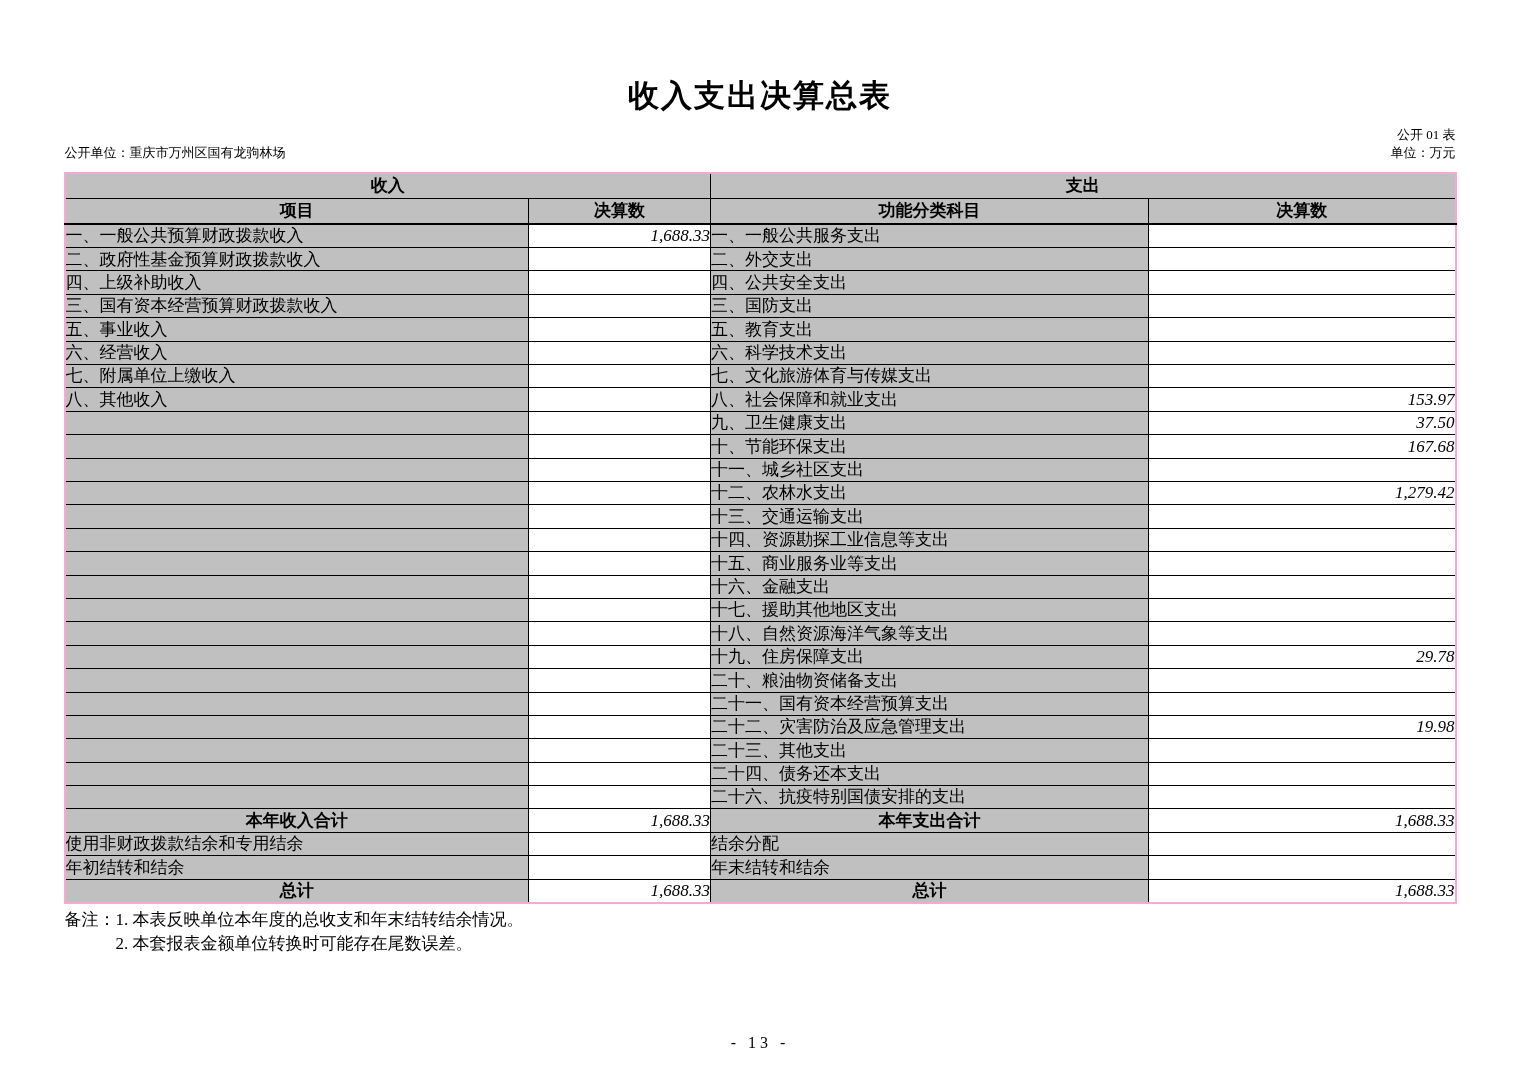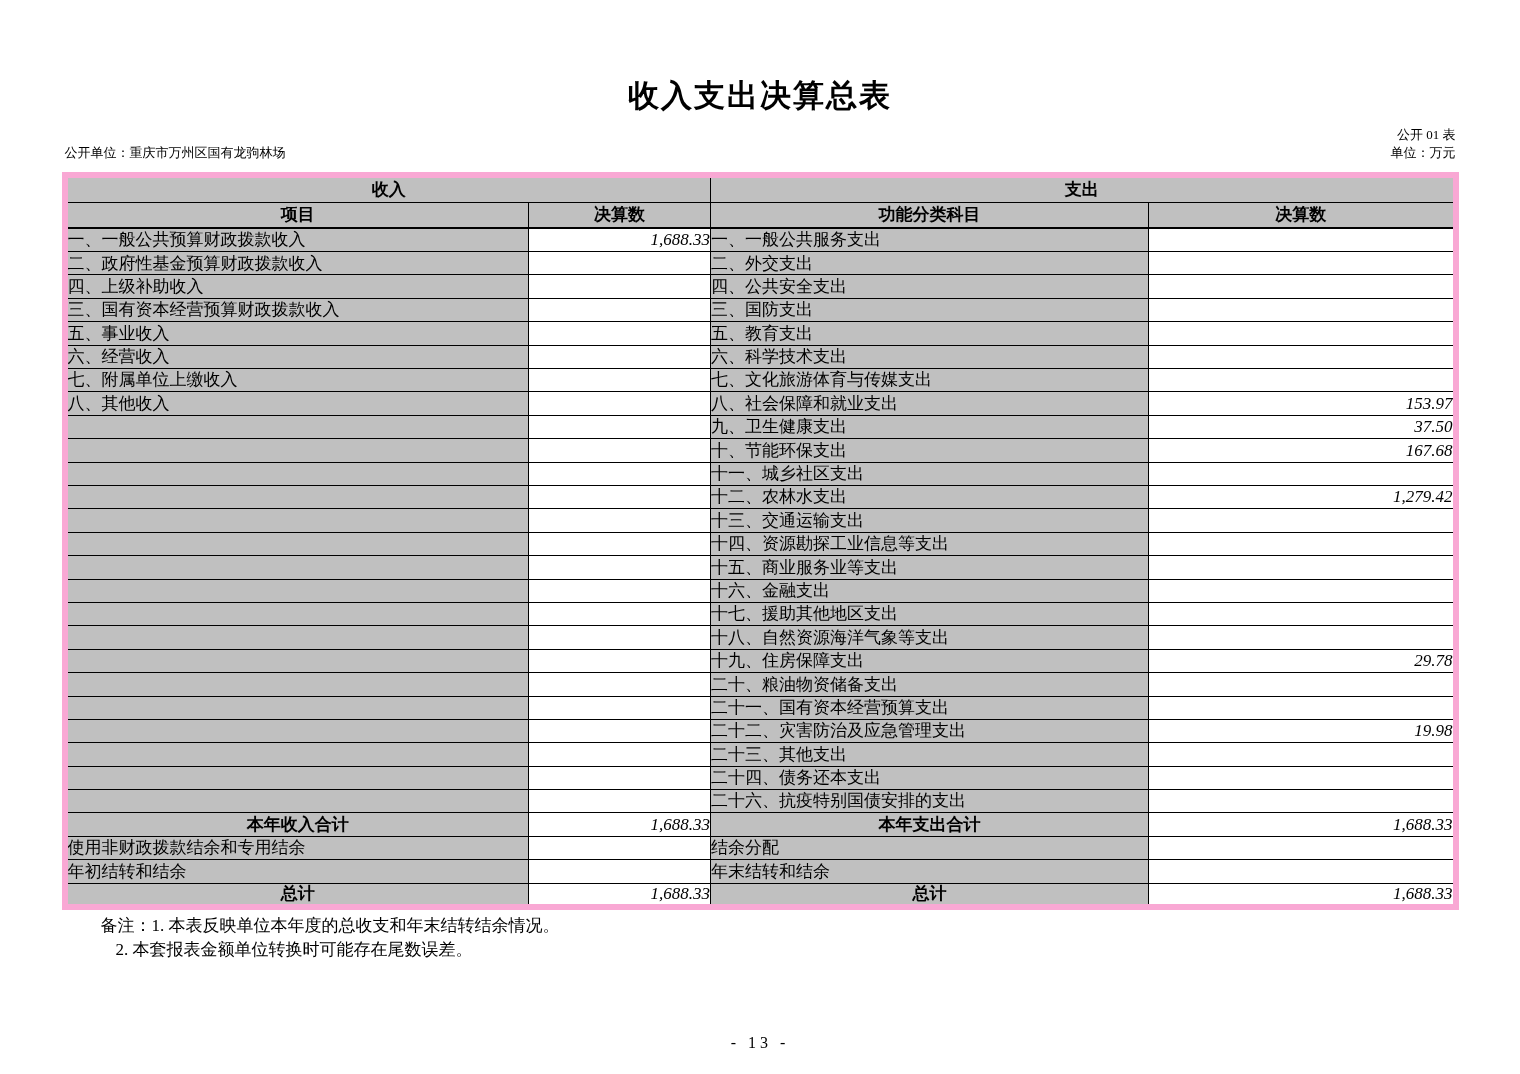--- a/index.html
+++ b/index.html
@@ -39,21 +39,21 @@
     justify-content: space-between;
     align-items: flex-end;
     margin-top: 2px;
     line-height: 1.2;
   }
   table.budget {
     width: 1391px;
     margin: 3px auto 0 auto;
     border-collapse: collapse;
     table-layout: fixed;
-    border: 6px solid #f9a8d4;
+    border: 2px solid #f9a8d4;
   }
   table.budget th, table.budget td {
     border: 1px solid #000;
     font-size: 17px;
     font-weight: normal;
     overflow: hidden;
     white-space: nowrap;
     padding: 0;
     line-height: 1.15;
   }
@@ -89,21 +89,20 @@
     width: 1391px;
     margin: 4px auto 0 auto;
     font-size: 17px;
     line-height: 1.45;
   }
   .notes .note-line {
     display: flex;
   }
   .notes .note-label {
     white-space: pre;
-    margin-left: 36px;
   }
   .notes .note-indent {
     visibility: hidden;
     white-space: pre;
   }
   .page-number {
     position: absolute;
     left: 0;
     right: 0;
     bottom: 22px;

